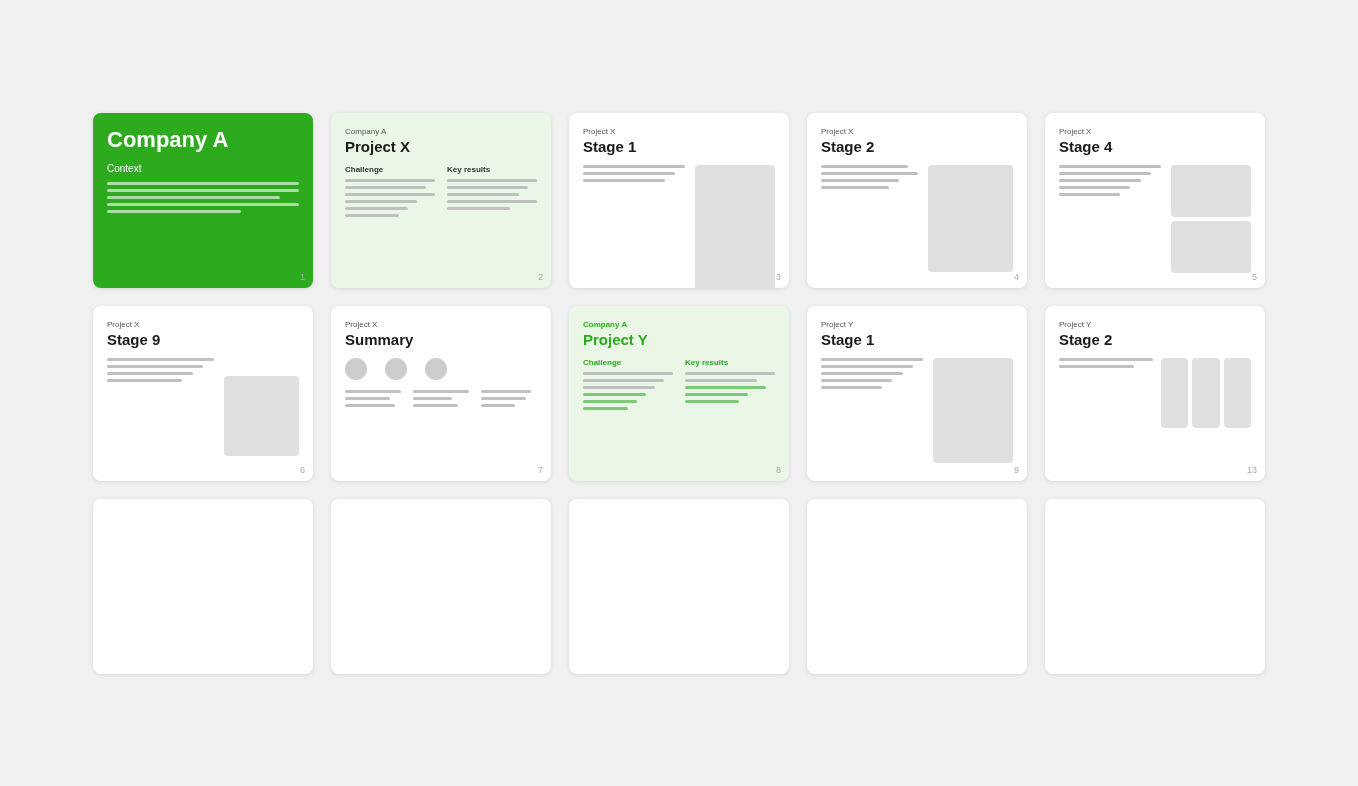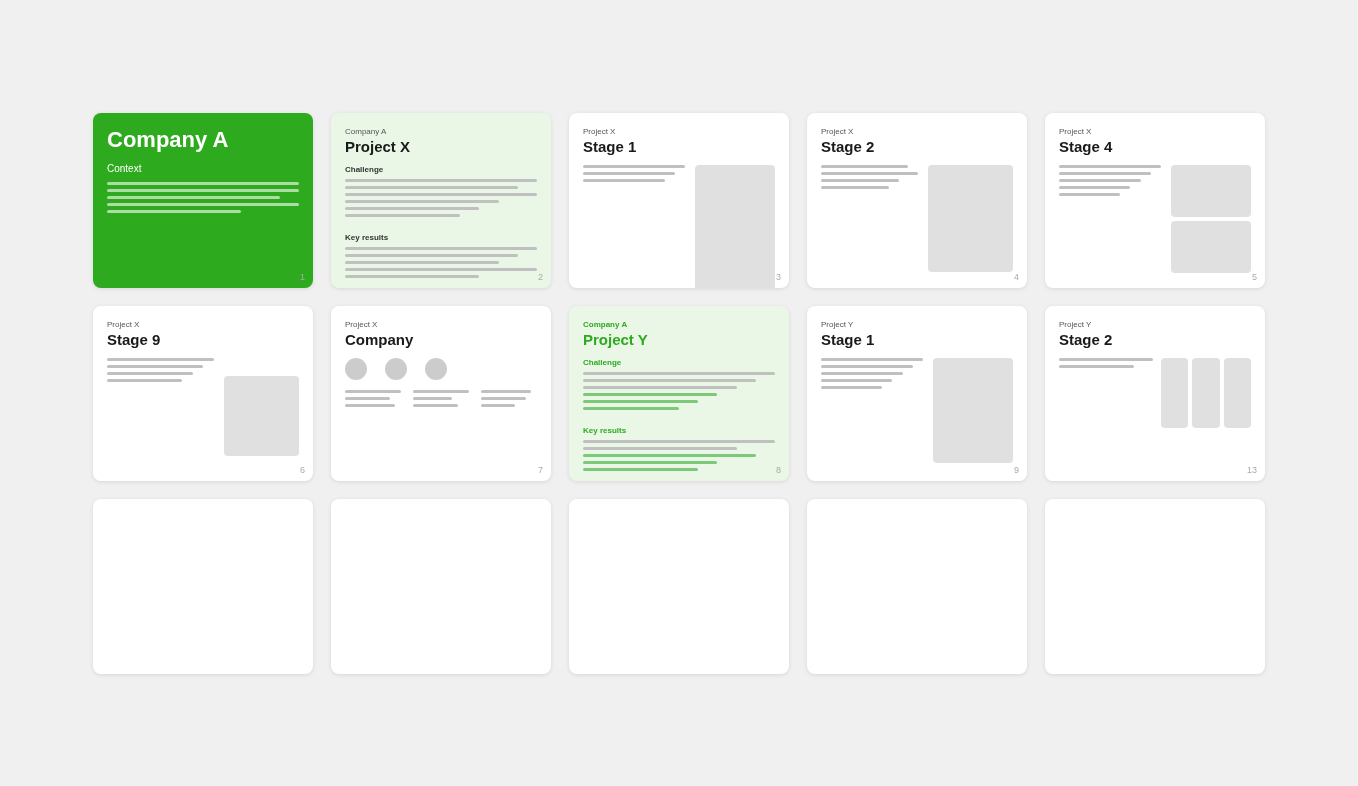--- a/index.html
+++ b/index.html
@@ -76,21 +76,20 @@
     }
     .slide-title-green {
       font-size: 15px;
       font-weight: 700;
       color: #2daa1e;
       margin-bottom: 10px;
     }
     .two-col {
       display: flex;
       gap: 12px;
-      flex-direction: column;
     }
     .col { flex: 1; }
     .col-label {
       font-size: 8px;
       color: #333;
       font-weight: 600;
       margin-bottom: 5px;
     }
     .col-label-green {
       font-size: 8px;
@@ -279,21 +278,21 @@
         <div style="height:3px;background:#c0c0c0;border-radius:2px;margin-bottom:4px;width:80%;"></div>
         <div style="height:3px;background:#c0c0c0;border-radius:2px;margin-bottom:4px;width:70%;"></div>
       </div>
       <div style="width:75px; height:80px; background:#e0e0e0; border-radius:4px; flex-shrink:0; margin-top:18px;"></div>
     </div>
     <div class="slide-number">6</div>
   </div>
 
   <div class="slide">
     <div class="slide-small-label">Project X</div>
-    <div class="slide-title">Company</div>
+    <div class="slide-title">Summary</div>
     <div class="summary-circles">
       <div class="circle"></div>
       <div class="circle"></div>
       <div class="circle"></div>
     </div>
     <div class="summary-rows">
       <div class="summary-col">
         <div style="height:3px;background:#c0c0c0;border-radius:2px;margin-bottom:4px;width:100%;"></div>
         <div style="height:3px;background:#c0c0c0;border-radius:2px;margin-bottom:4px;width:80%;"></div>
         <div style="height:3px;background:#c0c0c0;border-radius:2px;margin-bottom:4px;width:90%;"></div>

